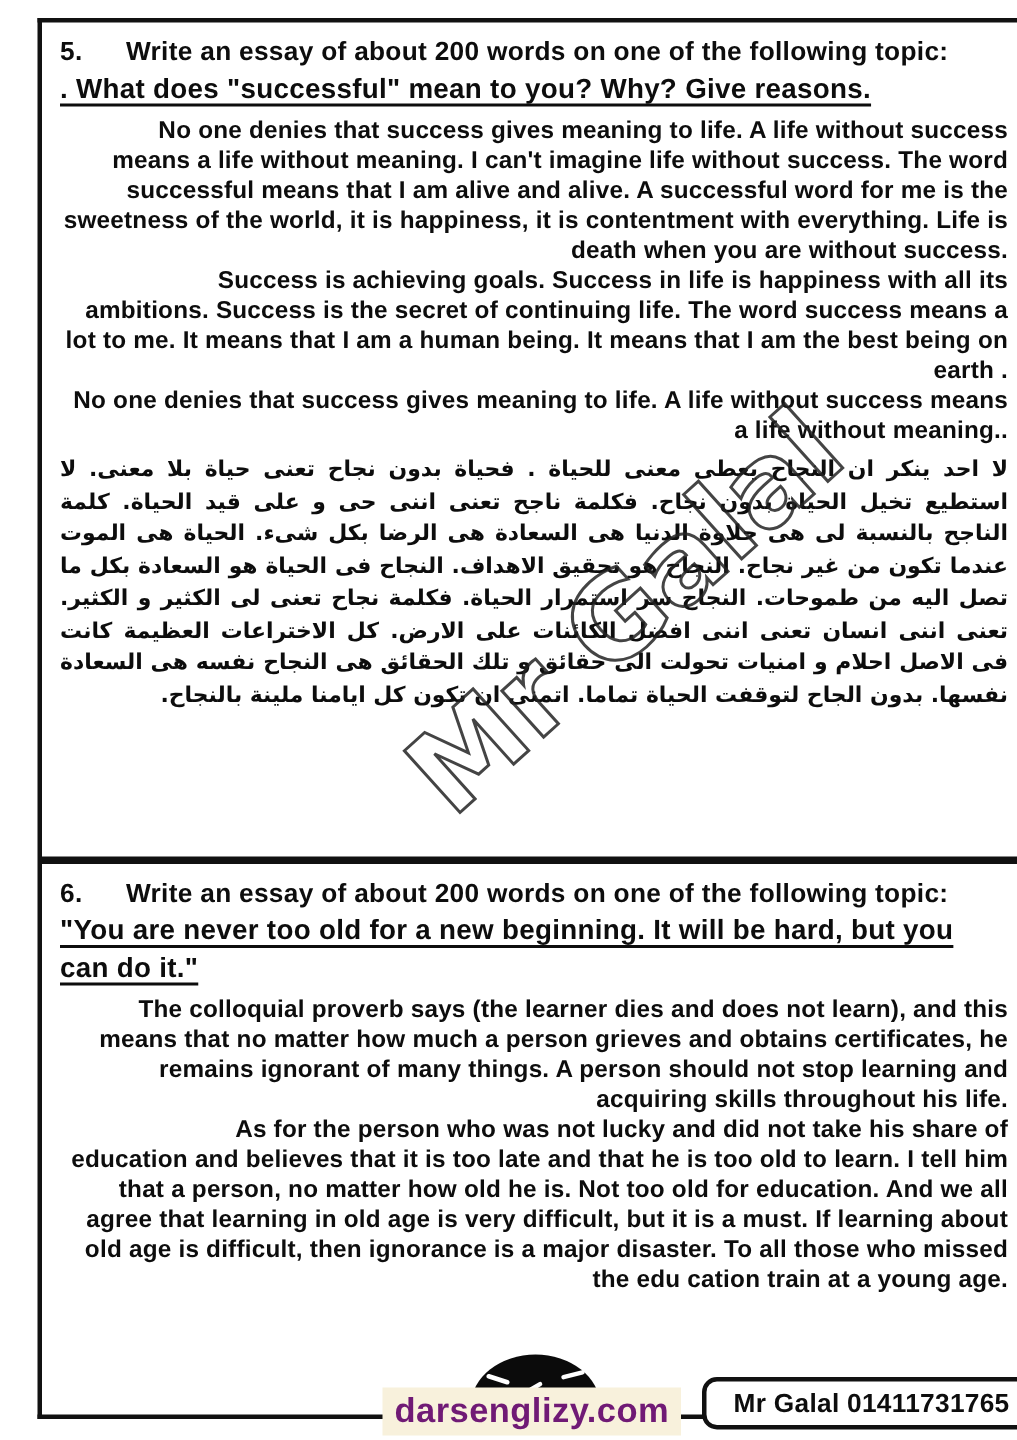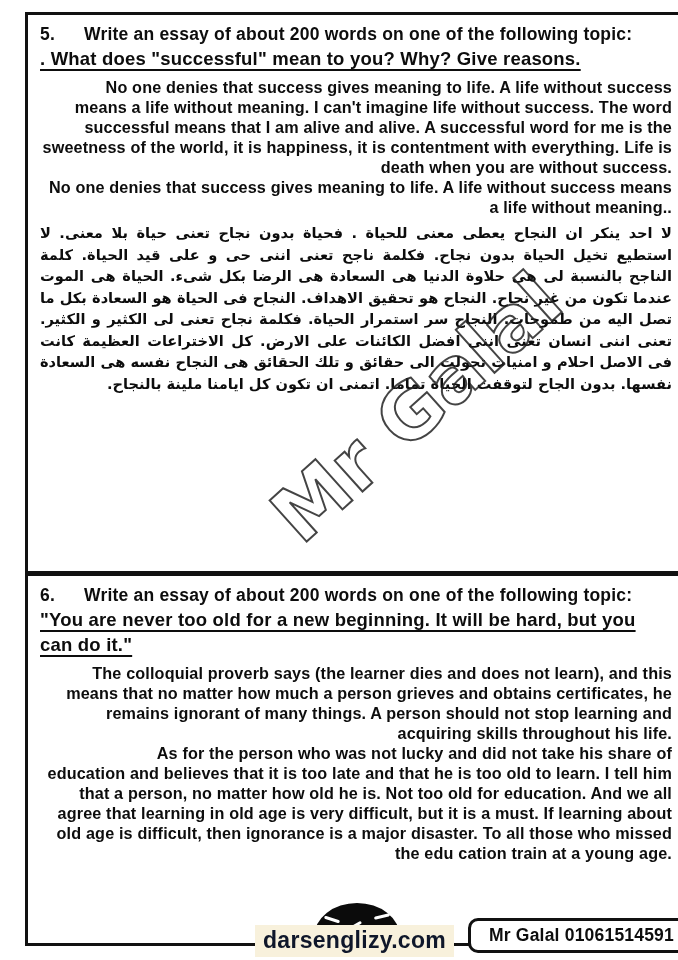--- a/index.html
+++ b/index.html
@@ -94,21 +94,21 @@
     height:3px;border-radius:2px;
   }
   .logo-dome .m1{width:16px;left:10px;top:15px;transform:rotate(18deg);}
   .logo-dome .m2{width:10px;left:38px;top:20px;transform:rotate(-30deg);}
   .logo-dome .m3{width:16px;left:60px;top:12px;transform:rotate(-14deg);}
   .site-link{
     position:absolute;
     left:255px;top:925px;
     padding:1px 8px 3px 8px;
     background:#f8f1dc;
-    color:#0f172a;
+    color:#701a75;
     font-weight:bold;
     font-size:23px;
     letter-spacing:.3px;
     line-height:28px;
     text-decoration:none;
   }
   .contact-box{
     position:absolute;
     left:468px;top:918px;
     width:225px;height:35px;
@@ -132,20 +132,21 @@
   <div class="doc-box">
 
     <div class="sec sec5">
       <div class="heading">
         <span class="num">5.</span>
         <span>Write an essay of about 200 words on one of the following topic:</span>
       </div>
       <div class="topic">. What does "successful" mean to you? Why? Give  reasons.</div>
       <div class="body-en">
         <p class="indent">No one denies that success gives meaning to life. A life  without success means a life without meaning. I can't imagine life without success. The word successful means that I am alive and alive. A successful word for me is the sweetness of the world, it is happiness, it is contentment with everything. Life is death when you are without success.</p>
+        <p class="indent">Success is achieving goals. Success in life is happiness with all its ambitions. Success is the secret of continuing life. The word success means a lot to me. It means that I am a human being. It means that I am the best being on earth .</p>
         <p>No one denies that success gives meaning to life. A life without success means a life without meaning..</p>
       </div>
       <div class="body-ar">لا احد ينكر ان النجاح يعطى معنى للحياة . فحياة بدون نجاح تعنى حياة بلا معنى. لا استطيع تخيل الحياة بدون نجاح. فكلمة ناجح تعنى اننى حى و على قيد الحياة. كلمة الناجح بالنسبة لى هى حلاوة الدنيا هى السعادة هى الرضا بكل شىء. الحياة هى الموت عندما تكون من غير نجاح. النجاح هو تحقيق الاهداف. النجاح فى الحياة هو السعادة بكل ما تصل اليه من طموحات. النجاح سر استمرار الحياة. فكلمة نجاح تعنى لى الكثير و الكثير. تعنى اننى انسان تعنى اننى افضل الكائنات على الارض. كل الاختراعات العظيمة كانت فى الاصل احلام و امنيات تحولت الى حقائق و تلك الحقائق هى النجاح نفسه هى السعادة نفسها. بدون الجاح لتوقفت الحياة تماما. اتمنى ان تكون كل ايامنا ملينة بالنجاح.</div>
     </div>
 
     <div class="separator"></div>
 
     <div class="sec sec6">
       <div class="heading">
         <span class="num">6.</span>
@@ -164,16 +165,16 @@
 
   <div class="logo-dome">
     <span class="m1"></span>
       <span class="m2"></span>
       <span class="m3"></span>
   </div>
 
   <a class="site-link" href="#">darsenglizy.com</a>
 
   <div class="contact-box">
-    <span>Mr Galal  01061514591</span>
+    <span>Mr Galal  01411731765</span>
   </div>
 
 </div>
 
 </body></html>

